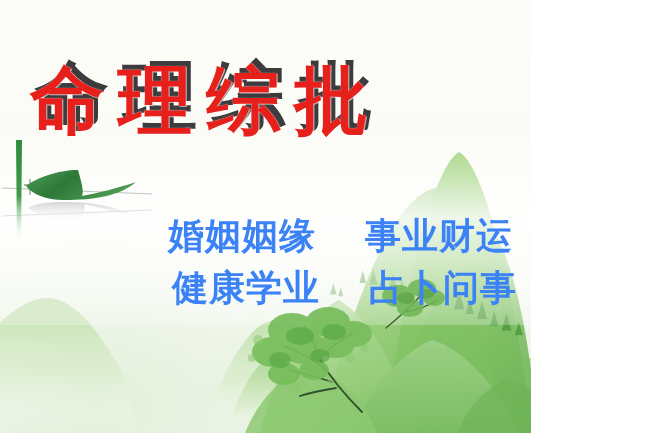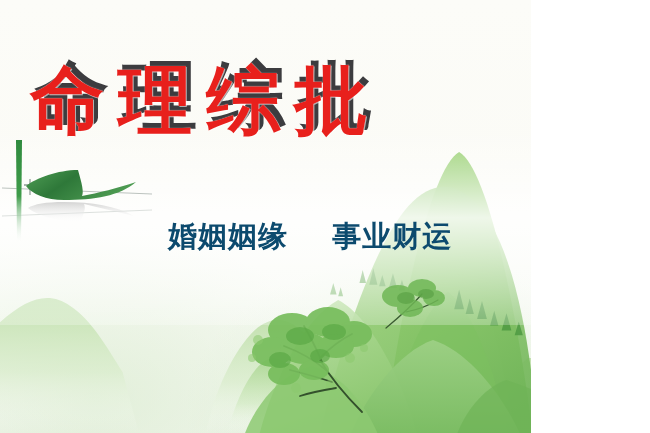--- a/index.html
+++ b/index.html
@@ -73,22 +73,22 @@
   }
 
   
   .subtitle-block {
     position: absolute;
     left: 168px;
     top: 210px;
     width: 330px;
   }
   .subline {
-    color: #0c4a6e;
-    font-size: 29px;
+    color: #3b82f6;
+    font-size: 36px;
     line-height: 52px;
     font-weight: bold;
     letter-spacing: 1px;
     white-space: nowrap;
     font-family: "DejaVu Sans", "Liberation Sans", sans-serif;
   }
   .subline .gap { display: inline-block; width: 22px; }
   .subline.indent { padding-left: 4px; }
 
   
@@ -354,15 +354,20 @@
     <div class="title-shadow">命理综批</div>
     <div class="title-main">命理综批</div>
   </div>
 
   <div class="subtitle-block">
     <div class="subline">
       <span>婚姻姻缘</span>
       <span class="gap"></span>
       <span>事业财运</span>
     </div>
+    <div class="subline indent">
+      <span>健康学业</span>
+      <span class="gap"></span>
+      <span>占卜问事</span>
+    </div>
   </div>
 
 </div>
 
 </body></html>

